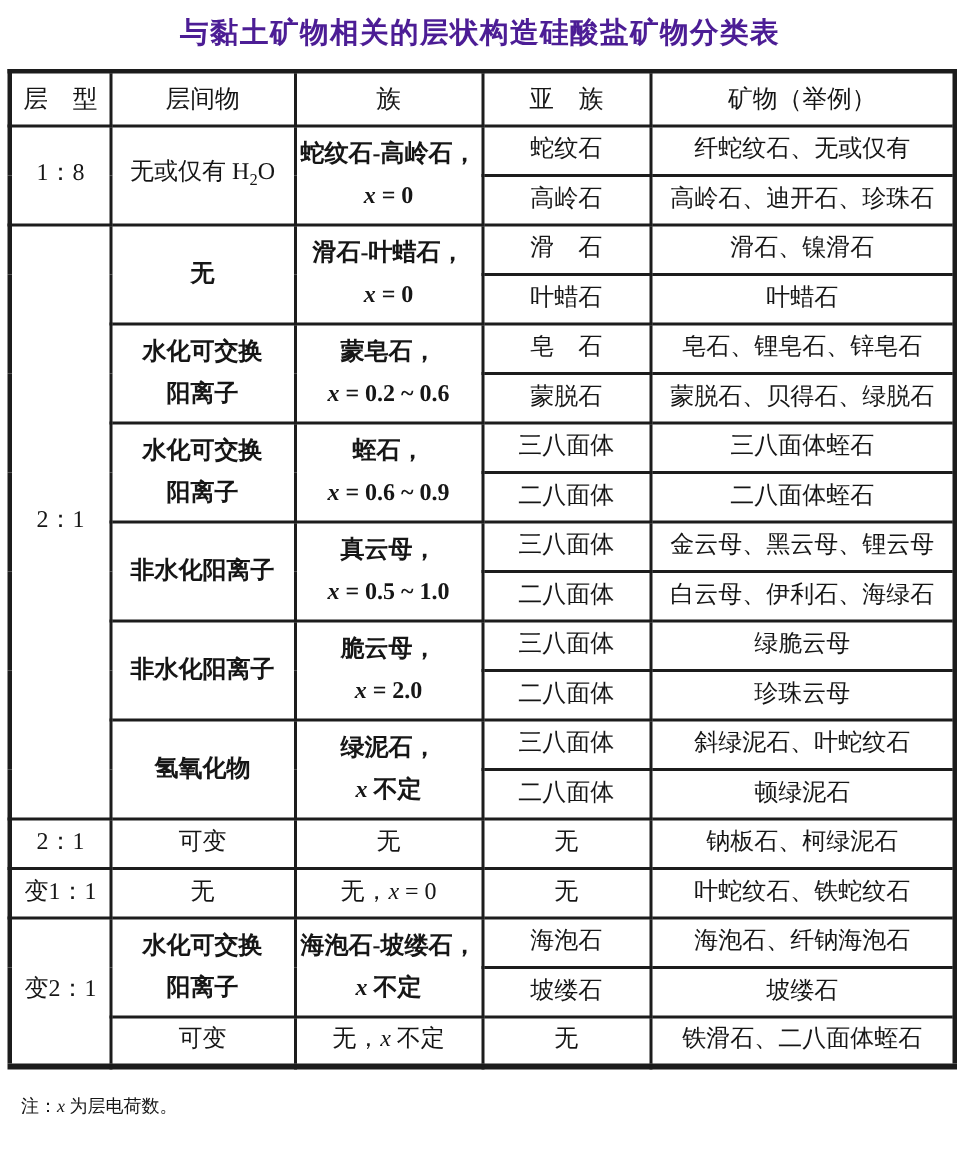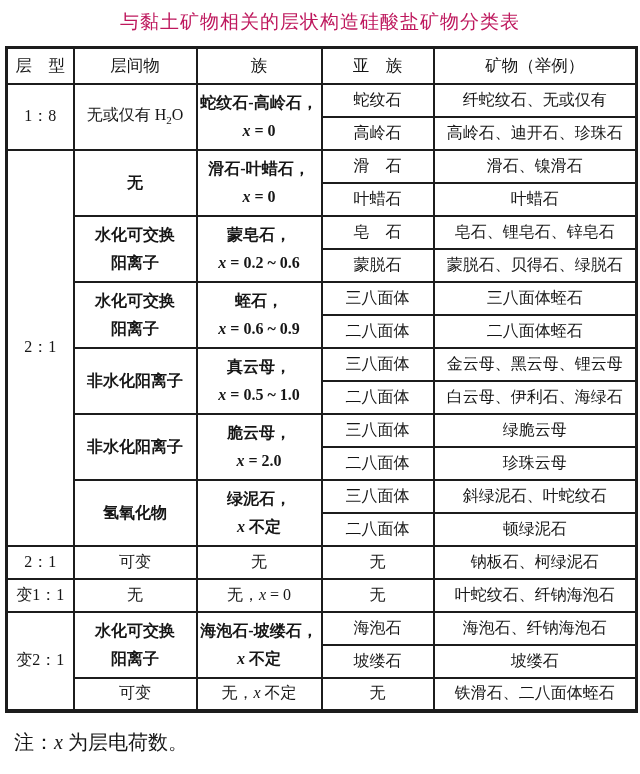--- a/index.html
+++ b/index.html
@@ -10,25 +10,25 @@
     width: 640px;
     height: 774px;
     background: #ffffff;
     color: #161616;
     font-family: "Liberation Serif", serif;
     overflow: hidden;
   }
   .page-title {
     text-align: center;
     font-family: "Liberation Sans", sans-serif;
-    font-weight: normal;
+    font-weight: bold;
     font-size: 19px;
     letter-spacing: 1px;
     padding-top: 9px;
-    color: #be185d;
+    color: #4c1d95;
   }
   table.classification {
     border-collapse: collapse;
     table-layout: fixed;
     width: 630px;
     margin: 11px 0 16px 5px;
     border: 3px solid #1c1c1c;
     border-bottom-width: 4px;
   }
   .classification th,
@@ -53,21 +53,21 @@
   }
   i.math-var {
     font-family: "Liberation Serif", serif;
     font-style: italic;
   }
   sub {
     font-size: 11px;
   }
   .footnote {
     margin: 15px 0 0 14px;
-    font-size: 20px;
+    font-size: 12px;
     color: #161616;
   }
 </style>
 </head>
 <body>
 
 <div class="page-title">与黏土矿物相关的层状构造硅酸盐矿物分类表</div>
 
 <table class="classification">
   <colgroup>
@@ -210,21 +210,21 @@
       <td><span>无</span></td>
       <td>无</td>
       <td>钠板石、柯绿泥石</td>
     </tr>
 
     <tr>
       <td>变1：1</td>
       <td>无</td>
       <td><span>无，</span><i class="math-var">x</i><span> = 0</span></td>
       <td>无</td>
-      <td>叶蛇纹石、纤钠海泡石</td>
+      <td>叶蛇纹石、铁蛇纹石</td>
     </tr>
 
     <tr>
       <td rowspan="3">变2：1</td>
       <td rowspan="2">
         <div class="il-line">水化可交换</div>
         <div class="il-line">阳离子</div>
       </td>
       <td rowspan="2">
         <div class="fam-name">海泡石-坡缕石，</div>

